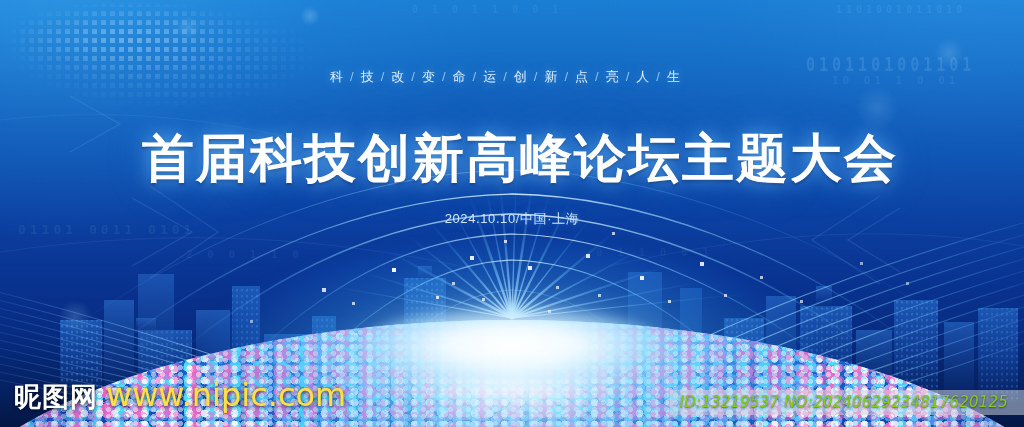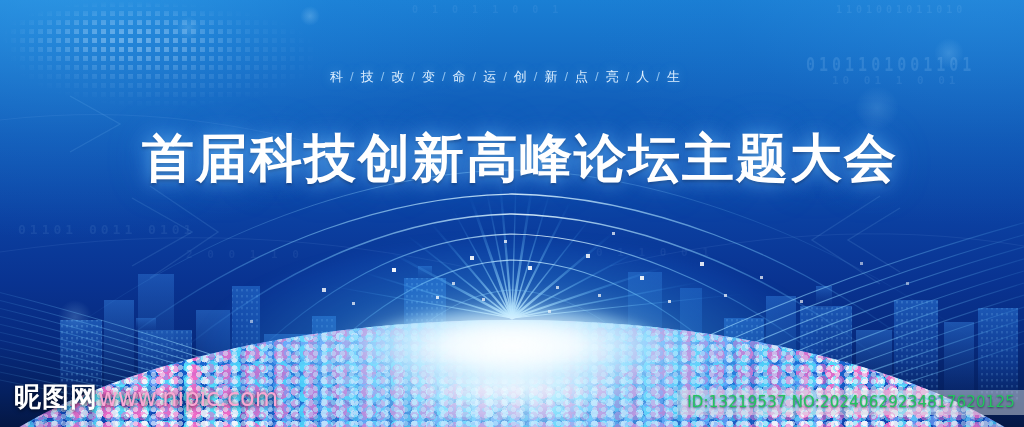--- a/index.html
+++ b/index.html
@@ -187,39 +187,40 @@
   }
 
   .meta {
     position:absolute; left:0; right:0; top:210px; text-align:center;
     color:#cfe6fb; font-size:13px; letter-spacing:.6px;
     text-shadow:0 0 8px rgba(90,170,255,.5);
   }
 
   
   .wm {
-    position:absolute; left:14px; bottom:12px; display:flex; align-items:baseline; 
+    position:absolute; left:14px; bottom:12px; display:flex; align-items:baseline; gap:8px;
     text-shadow:0 1px 4px rgba(0,0,0,.75);
   }
   .wm-logo {
     color:#ffffff; font-size:27px; font-weight:700; letter-spacing:1px;
     font-family:"DejaVu Sans","Liberation Sans",sans-serif;
   }
   .wm-url {
-    color:#f9a8d4; font-size:24px; font-weight:400; letter-spacing:0px;
+    color:#fde047; font-size:32px; font-weight:400; letter-spacing:0px;
     font-family:"DejaVu Sans","Liberation Sans",sans-serif;
   }
 
   .idbar {
     position:absolute; right:0; bottom:12px;
     background:rgba(216,222,228,.50);
-    color:#22c55e; font-size:15px; letter-spacing:.2px;
-    padding:3px 9px 4px 10px; white-space:nowrap;
+    color:#84cc16; font-size:15px; letter-spacing:.2px;
+    padding:3px 16px 4px 10px; white-space:nowrap;
     font-family:"DejaVu Sans","Liberation Sans",sans-serif;
     text-shadow:0 1px 2px rgba(10,20,50,.6);
+    font-style:italic;
   }
 </style>
 </head>
 <body>
 
 <div id="poster">
 
   <div class="layer bg-base"></div>
   <div class="layer bg-radial-tl"></div>
   <div class="layer bg-radial-tr"></div>
@@ -452,20 +453,21 @@
       <rect x="906" y="282" width="3" height="3" opacity=".5"></rect>
       <rect x="250" y="320" width="3" height="3" opacity=".5"></rect>
     </g>
   </svg>
 
   <div class="kicker" id="kicker-line"><span>科</span><span class="sep">/</span><span>技</span><span class="sep">/</span><span>改</span><span class="sep">/</span><span>变</span><span class="sep">/</span><span>命</span><span class="sep">/</span><span>运</span><span class="sep">/</span><span>创</span><span class="sep">/</span><span>新</span><span class="sep">/</span><span>点</span><span class="sep">/</span><span>亮</span><span class="sep">/</span><span>人</span><span class="sep">/</span><span>生</span></div>
 
   <h1 class="main-title">首届科技创新高峰论坛主题大会</h1>
 
 
+  <div class="meta">2024.10.10/中国·上海</div>
 
   <div class="wm">
     <span class="wm-logo">昵图网</span>
     <span class="wm-url">www.nipic.com</span>
   </div>
 
   <div class="idbar">ID:13219537 NO:20240629234817620125</div>
 
 </div>
 

